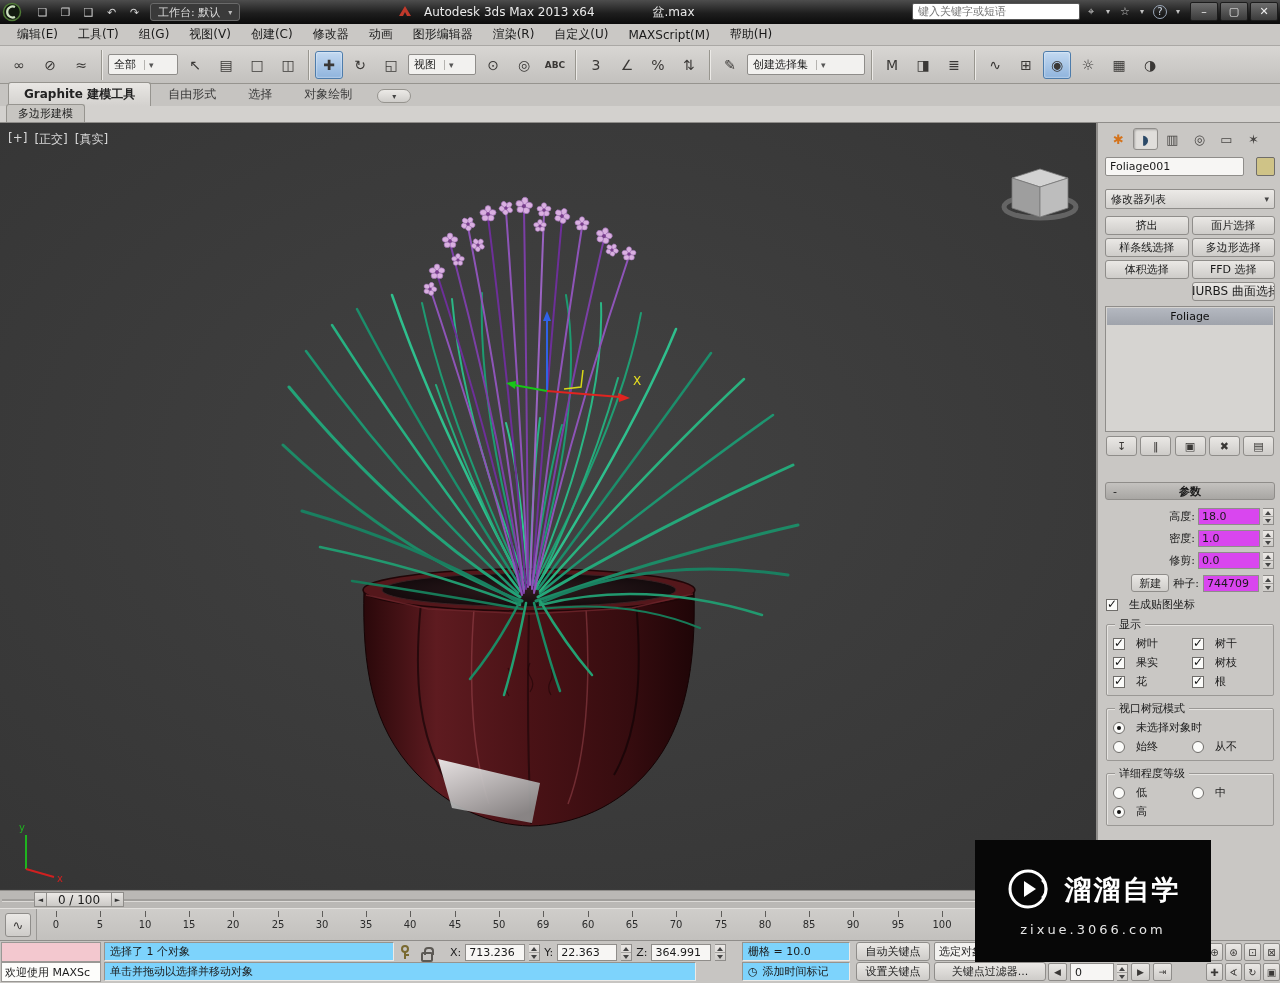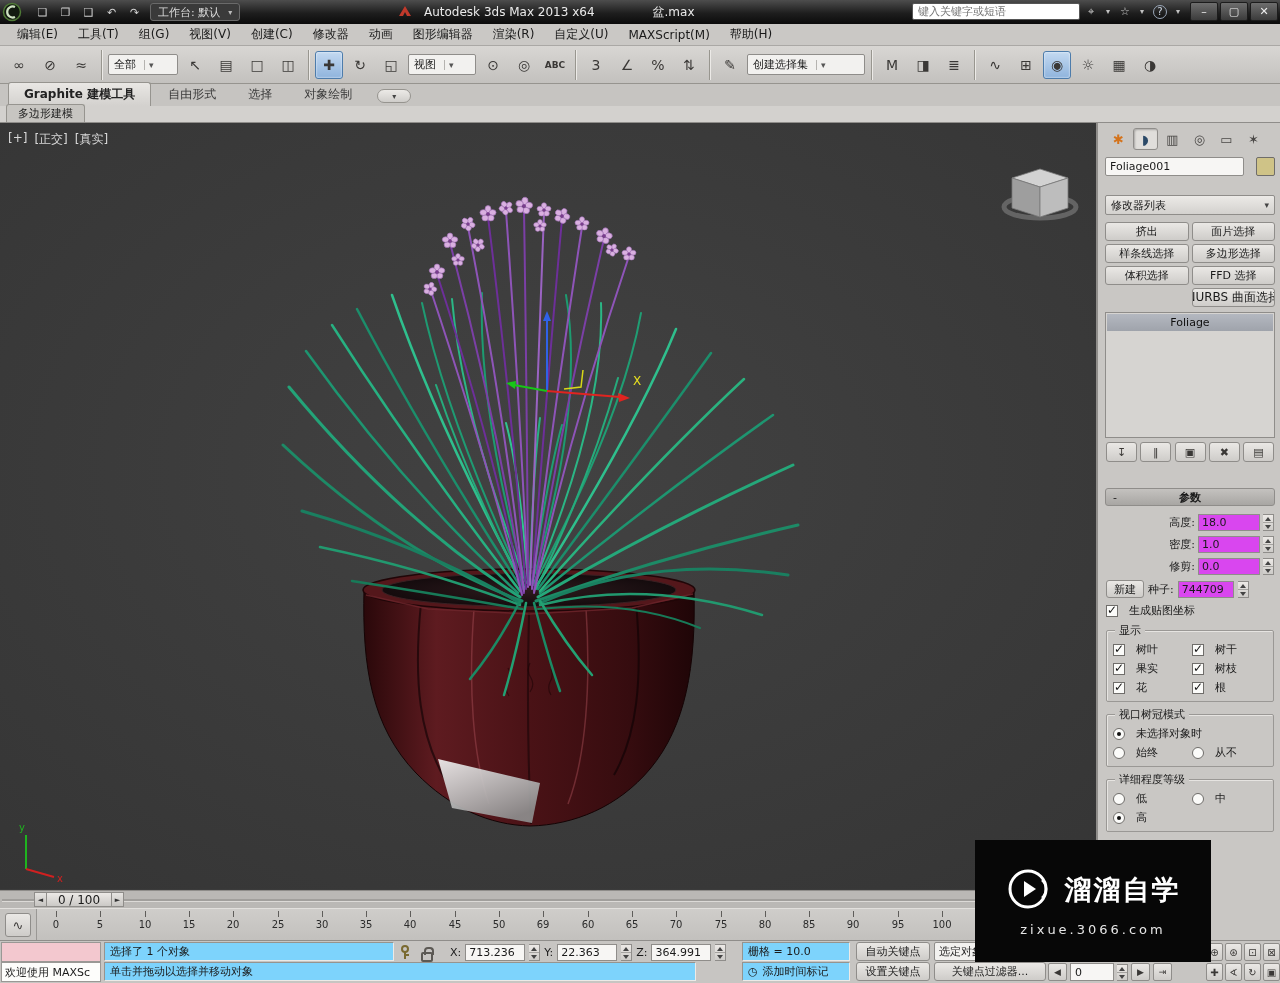--- a/index.html
+++ b/index.html
@@ -51,21 +51,21 @@
 #scene{position:absolute;left:0;top:0}
 .vplabel{position:absolute;left:8px;top:8px;display:flex;gap:7px;color:#d8d8d8;font-size:12px;z-index:3}
 .vplabel span{cursor:default}
 
 
 #cmdpanel{position:absolute;left:1097px;top:123px;width:183px;height:817px;background:#c9c7c4;border-left:1px solid #8f8d8a;padding:4px 5px 0 7px;font-size:11px}
 .cmdtabs{display:flex;gap:2px;margin:1px 0 7px 1px}
 .ctab{width:25px;height:22px;display:flex;align-items:center;justify-content:center;font-size:13px;border-radius:3px;color:#4a4846}
 .ctab.create{color:#d4731c}
 .ctab.active{background:#e0dedb;border:1px solid #8f8d8a;box-shadow:inset 1px 1px 2px #a9a7a4;color:#2c4a68}
-.namerow{display:flex;gap:12px;margin-bottom:19px}
+.namerow{display:flex;gap:12px;margin-bottom:13px}
 .fld{background:#f7f6f4;border:1px solid #8f8d8a;border-radius:2px;height:19px;display:flex;align-items:center;padding:0 4px;font-size:11px;white-space:nowrap;overflow:hidden}
 .namefield{flex:1}
 .swatch{width:19px;height:19px;background:#cfc387;border:1px solid #6f6d6a;border-radius:2px;flex:0 0 auto}
 .moddd{height:20px;border:1px solid #8f8d8a;border-radius:2px;background:linear-gradient(#eceae7,#d3d1ce);display:flex;align-items:center;justify-content:space-between;padding:0 5px;margin-bottom:7px}
 .moddd::after{content:"\25BE";font-size:9px;color:#444}
 .btngrid{display:grid;grid-template-columns:1fr 1fr;gap:3px;margin-bottom:5px}
 .gbtn{height:19px;font-size:11px;display:flex;align-items:center;justify-content:center;background:linear-gradient(#eae8e5,#ceccc9);border:1px solid #8f8d8a;border-radius:3px;white-space:nowrap;overflow:hidden}
 .gbtn.tiny{font-size:12px}
 .gbtn.ghost{visibility:hidden}
 .stacklist{height:126px;background:#d6d4d1;border:1px solid #8f8d8a;margin-bottom:4px;padding:1px}
@@ -456,21 +456,21 @@
             </span>
         </div>
         <div class="prow">
           <span class="plabel">修剪:</span>
           <span class="pfield">0.0</span>
           <span class="spin">
               <i class="up"></i>
               <i class="dn"></i>
             </span>
         </div>
-        <div class="prow" style="justify-content:flex-start;gap:4px">
+        <div class="prow" style="justify-content:flex-end;gap:4px">
           <span class="nbtn">新建</span>
           <span class="plabel">种子:</span>
           <span class="pfield" style="width:56px">744709</span>
           <span class="spin">
               <i class="up"></i>
               <i class="dn"></i>
             </span>
         </div>
         <div class="checkrow">
           <span class="cb on"></span>

